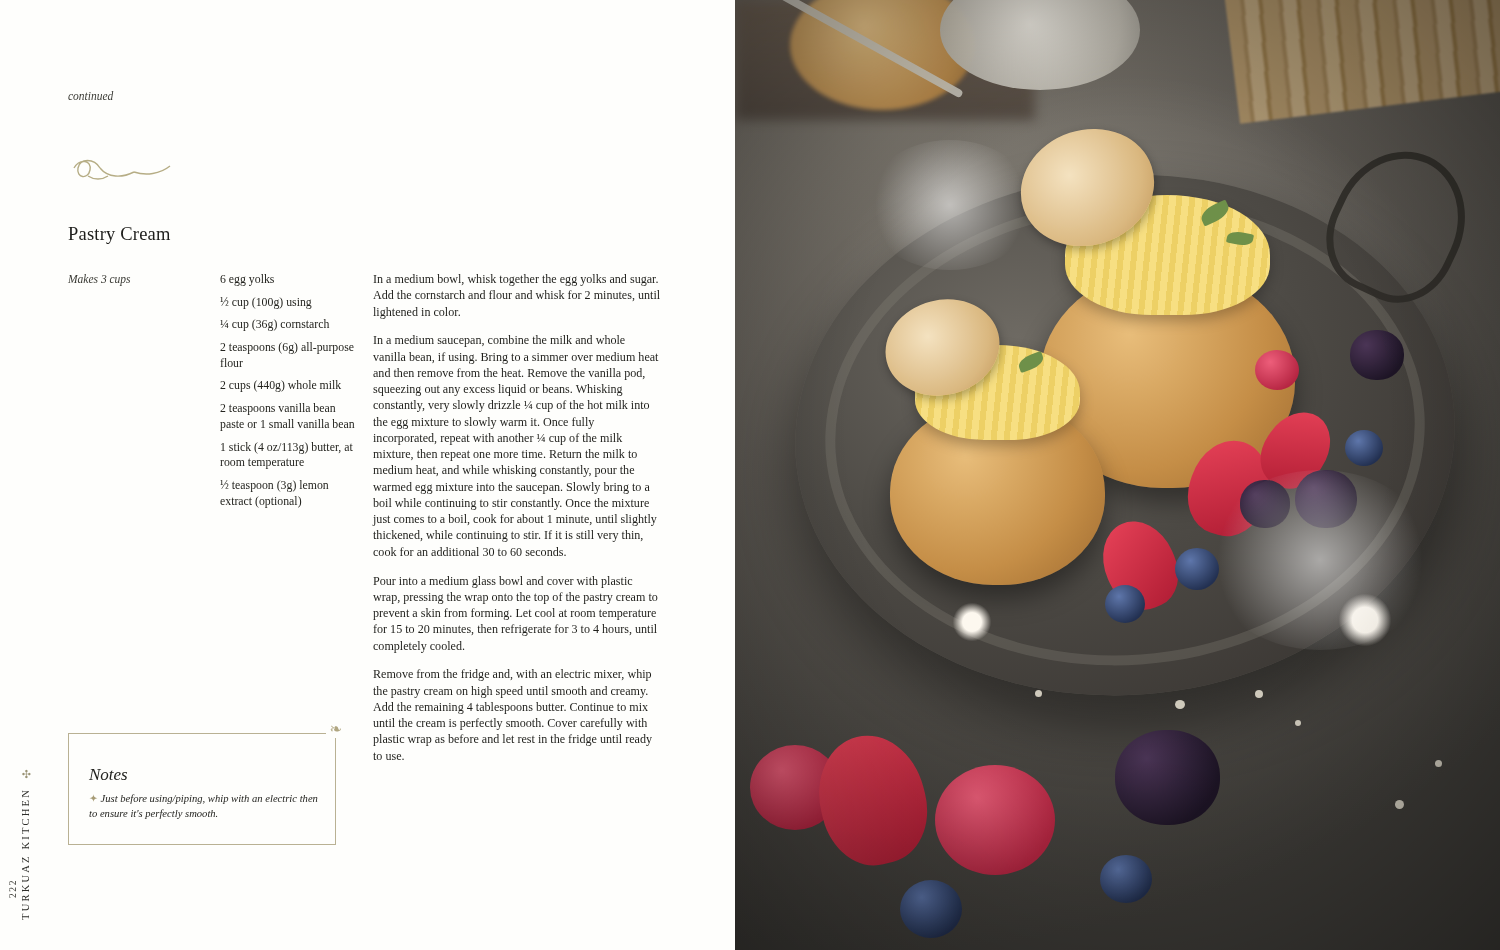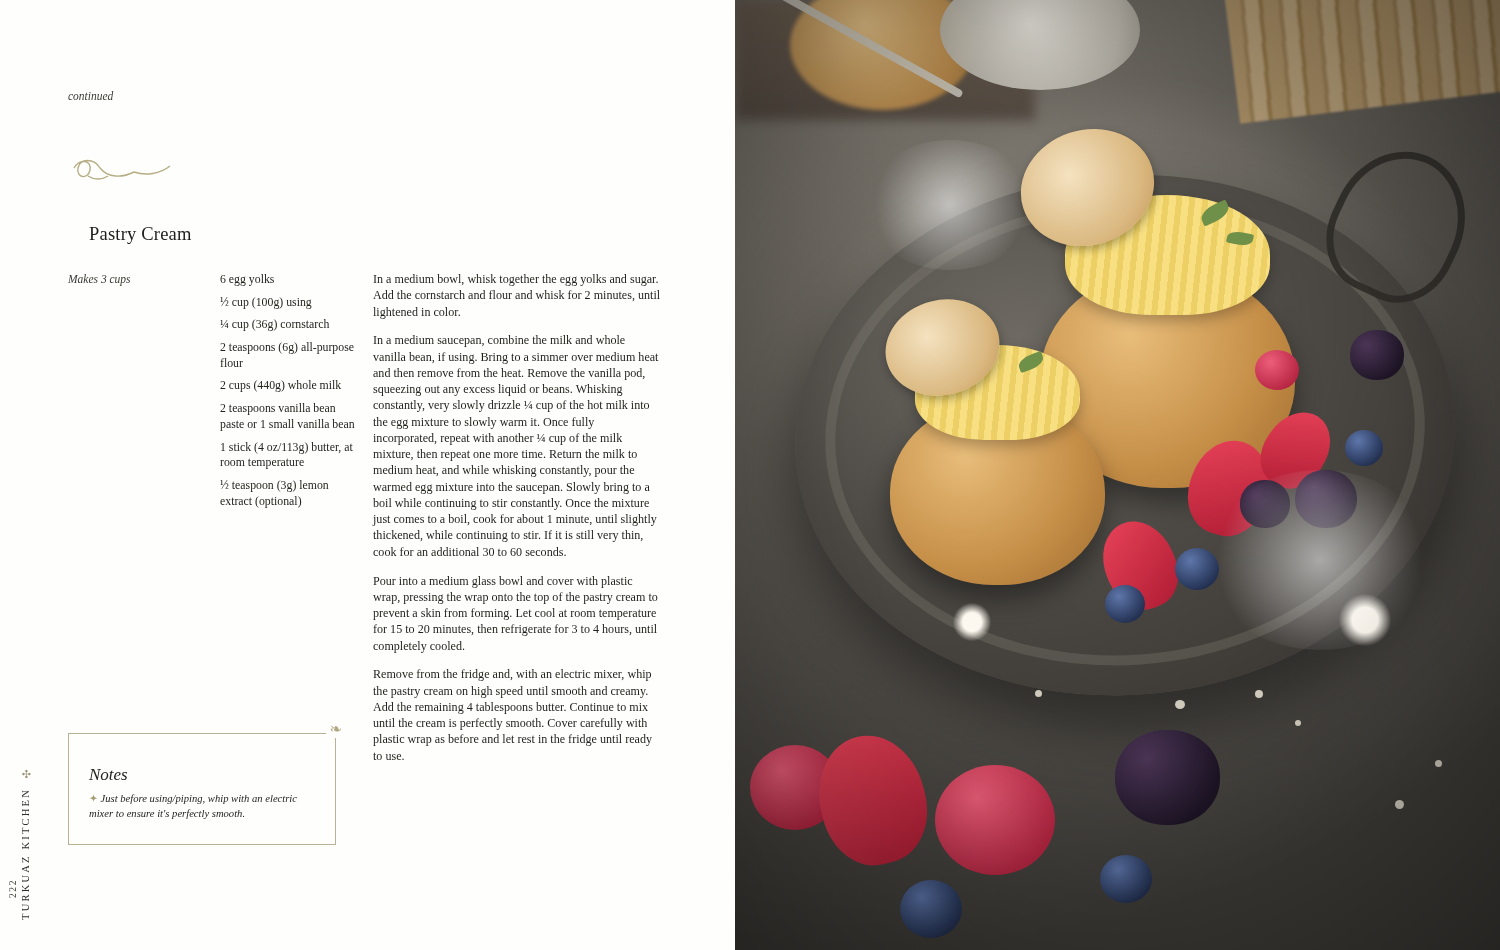--- a/index.html
+++ b/index.html
@@ -97,21 +97,20 @@
     color: #b6ad85;
   }
 
   .section-title {
     position: absolute;
     top: 224px; left: 0;
     font-size: 18.5px;
     color: #1d1d1a;
     font-weight: 400;
     letter-spacing: 0.2px;
-    margin-left: 21px;
   }
 
   .yield {
     position: absolute;
     top: 273px; left: 0;
     width: 130px;
     font-style: italic;
     font-size: 11.5px;
     color: #3a3a34;
   }
@@ -398,21 +397,21 @@
         <p>In a medium saucepan, combine the milk and whole vanilla bean, if using. Bring to a simmer over medium heat and then remove from the heat. Remove the vanilla pod, squeezing out any excess liquid or beans. Whisking constantly, very slowly drizzle ¼ cup of the hot milk into the egg mixture to slowly warm it. Once fully incorporated, repeat with another ¼ cup of the milk mixture, then repeat one more time. Return the milk to medium heat, and while whisking constantly, pour the warmed egg mixture into the saucepan. Slowly bring to a boil while continuing to stir constantly. Once the mixture just comes to a boil, cook for about 1 minute, until slightly thickened, while continuing to stir. If it is still very thin, cook for an additional 30 to 60 seconds.</p>
         <p>Pour into a medium glass bowl and cover with plastic wrap, pressing the wrap onto the top of the pastry cream to prevent a skin from forming. Let cool at room temperature for 15 to 20 minutes, then refrigerate for 3 to 4 hours, until completely cooled.</p>
         <p>Remove from the fridge and, with an electric mixer, whip the pastry cream on high speed until smooth and creamy. Add the remaining 4 tablespoons butter. Continue to mix until the cream is perfectly smooth. Cover carefully with plastic wrap as before and let rest in the fridge until ready to use.</p>
       </div>
 
       <div class="notes-box">
         <div class="notes-orn">❧</div>
         <div class="notes-title">Notes</div>
         <div class="notes-body">
           <span class="notes-bullet">✦</span>
-          <span>Just before using/piping, whip with an electric mixer to ensure it's perfectly smooth.</span>
+          <span>Just before using/piping, whip with an electric then to ensure it's perfectly smooth.</span>
         </div>
       </div>
 
     </div>
   </div>
 
   <div class="right-page">
     <div class="photo">
 
       <div class="cloth"></div>

